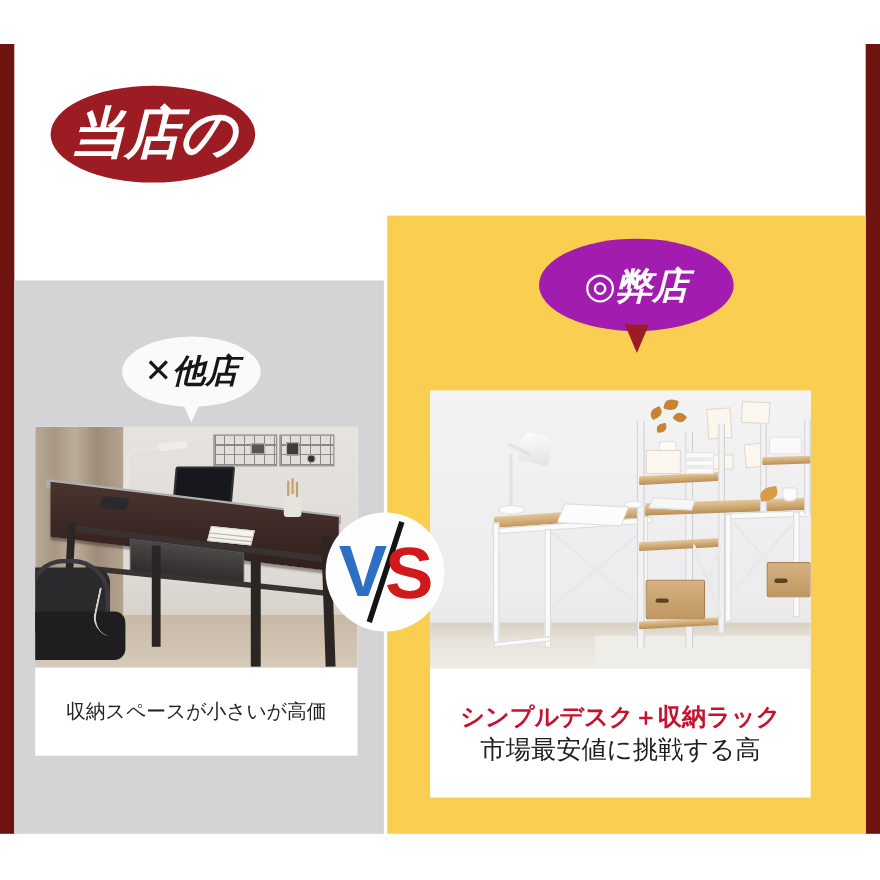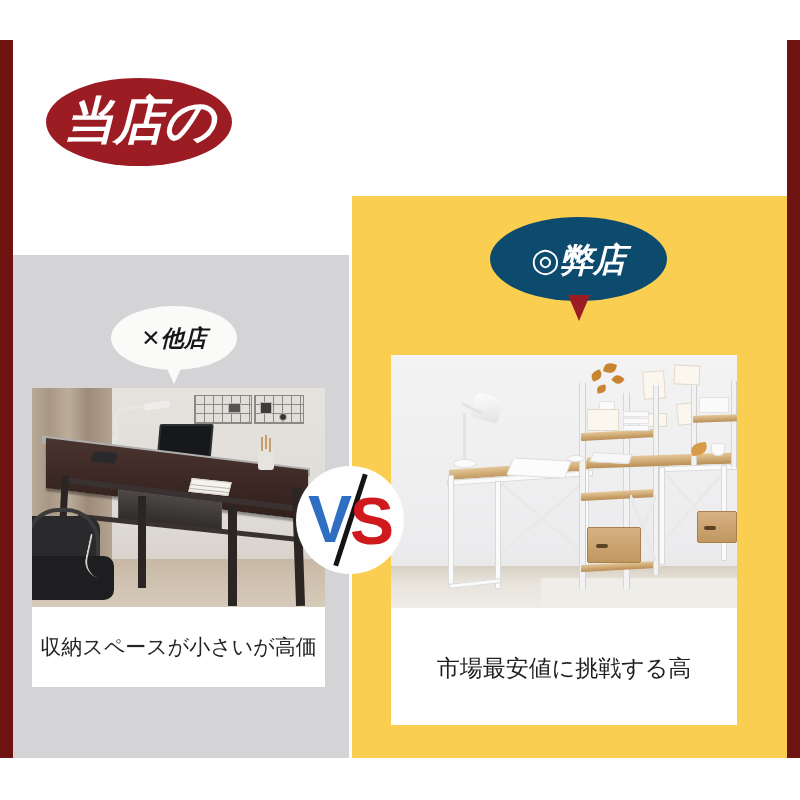--- a/index.html
+++ b/index.html
@@ -94,35 +94,35 @@
     width: 0; height: 0;
   }
 
   .bubble-other {
     left: 111px; top: 306px;
     width: 126px; height: 64px;
     background: #FAFAF8;
   }
   .bubble-other .btxt {
     color: #161616;
-    font-size: 23px;
+    font-size: 30px;
     font-style: italic;
     letter-spacing: 0px;
   }
   .bubble-other .tail {
     border-left: 9px solid transparent;
     border-right: 9px solid transparent;
     border-top: 20px solid #FAFAF8;
     transform: translate(-50%, 18px);
   }
 
   .bubble-ours {
     left: 490px; top: 217px;
     width: 177px; height: 84px;
-    background: #0c4a6e;
+    background: #a21caf;
   }
   .bubble-ours .btxt {
     color: #ffffff;
     font-size: 33px;
     font-style: italic;
     letter-spacing: 0px;
   }
   .bubble-ours .tail {
     border-left: 11px solid transparent;
     border-right: 11px solid transparent;
@@ -366,21 +366,21 @@
   .tag-gray {
     background: #D9D9DB;
     color: #4A4A4C;
     font-size: 18px;
     padding: 4px 22px 5px;
     border-radius: 16px;
     line-height: 1;
   }
   .cap-left-text {
     color: #232323;
-    font-size: 21px;
+    font-size: 18px;
     line-height: 1.15;
     white-space: nowrap;
   }
 
   .caption-right {
     position: absolute;
     left: 391px; top: 608px;
     width: 346px; height: 117px;
     background: #ffffff;
     display: flex; flex-direction: column;
@@ -544,20 +544,21 @@
       <div class="p-r-laptop"></div>
       <div class="p-r-laptop2"></div>
       <div class="p-r-plate" style="left:62px;  top:104px; width:24px; height:9px;"></div>
       <div class="p-r-plate" style="left:176px; top:100px; width:18px; height:7px;"></div>
       <div class="p-r-leaf" style="left:300px; top:88px; width:16px; height:12px; background:#D89B47; transform:rotate(-10deg);"></div>
       <div class="p-r-plate" style="left:320px; top:88px; width:14px; height:13px; border-radius:3px 3px 6px 6px;"></div>
     </div>
   </div>
 
   <div class="caption-right">
+    <span class="cap-right-head">シンプルデスク＋収納ラック</span>
     <span class="cap-right-line">市場最安値に挑戦する高</span>
   </div>
 
   <div class="vs-badge">
     <span class="vs-v">V</span>
     <span class="vs-slash"></span>
     <span class="vs-s">S</span>
   </div>
 
 </div>

